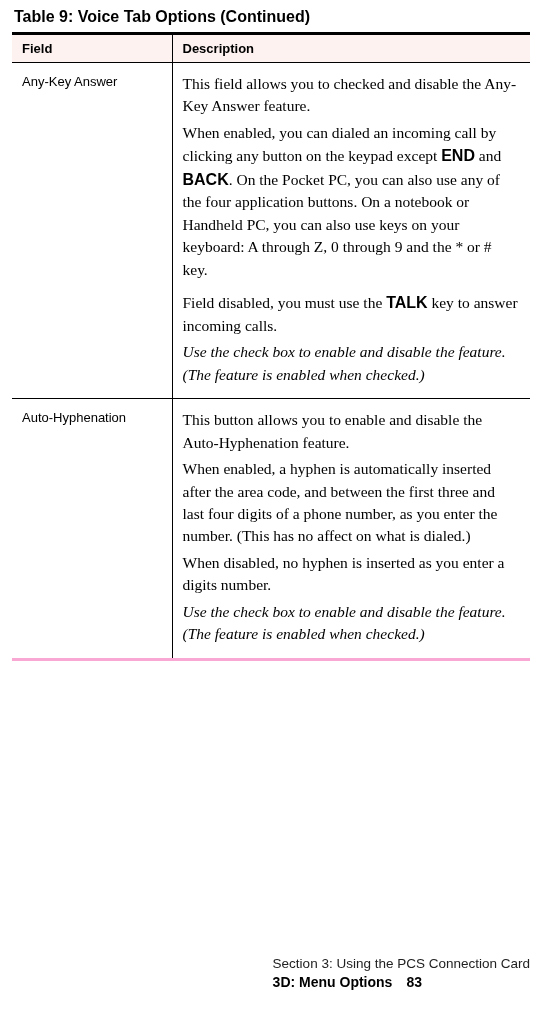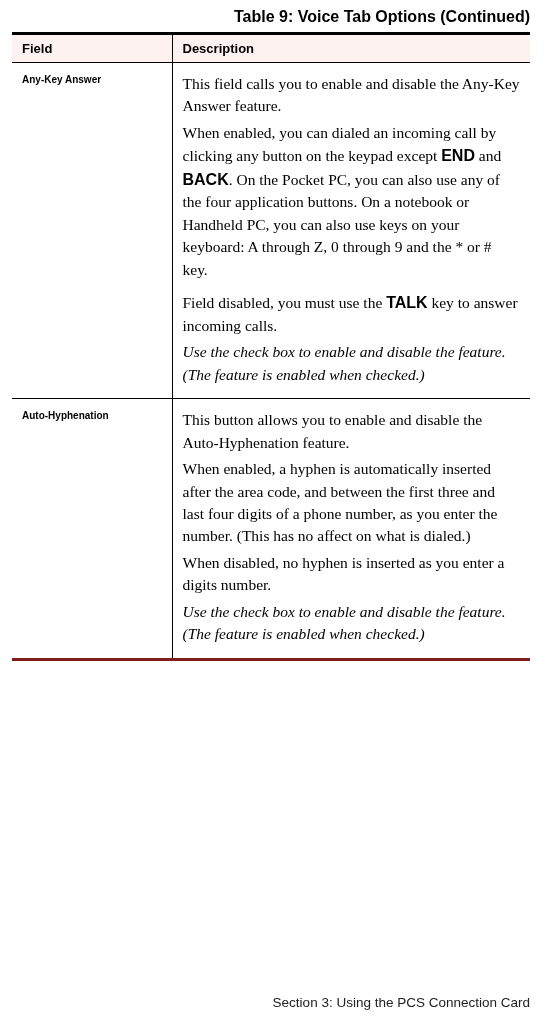--- a/index.html
+++ b/index.html
@@ -8,61 +8,60 @@
     font-family: Georgia, 'Times New Roman', serif;
     color: #000;
     position: relative;
     padding: 8px 30px 0 12px;
   }
   .table-title {
     font-family: Arial, Helvetica, sans-serif;
     font-weight: bold;
     font-size: 16px;
     margin: 0 0 6px 2px;
-    text-align: right;
   }
   table {
     border-collapse: collapse;
     width: 100%;
     border-top: 3px solid #000;
-    border-bottom: 3px solid #7f1d1d;
+    border-bottom: 3px solid #f9a8d4;
   }
   th {
     background: #fdf2ef;
     font-family: Arial, Helvetica, sans-serif;
     font-weight: bold;
     font-size: 13px;
     text-align: left;
     padding: 6px 10px;
     vertical-align: middle;
   }
   td {
     font-size: 15.5px;
     line-height: 1.45;
     padding: 10px 10px 12px 10px;
     vertical-align: top;
   }
   th.col-field { width: 160px; border-right: 1px solid #000; }
   th.col-desc  { }
   td.col-field {
     font-family: Arial, Helvetica, sans-serif;
-    font-weight: bold;
-    font-size: 10px;
+    font-weight: normal;
+    font-size: 13px;
     border-right: 1px solid #000;
     vertical-align: top;
   }
   tr.sep td { border-top: 1px solid #000; }
   thead tr th { border-bottom: 1px solid #000; }
   .desc p { margin-bottom: 4px; }
   .desc p:last-child { margin-bottom: 0; font-style: italic; }
   .kw { font-family: Arial, Helvetica, sans-serif; font-weight: bold; font-size: 16px; }
   .extra-gap { margin-top: 10px; }
   .footer {
     position: absolute;
-    bottom: 18px;
+    bottom: 38px;
     right: 30px;
     text-align: left;
     line-height: 1.4;
   }
   .footer .sec {
     font-family: Arial, Helvetica, sans-serif;
     font-size: 13.5px;
     color: #222;
   }
   .footer .breadcrumb {
@@ -81,21 +80,21 @@
   <thead>
     <tr>
       <th class="col-field">Field</th>
       <th class="col-desc">Description</th>
     </tr>
   </thead>
   <tbody>
     <tr>
       <td class="col-field">Any-Key Answer</td>
       <td class="desc">
-        <p>This field calls you to enable and disable the Any-Key Answer feature.</p>
+        <p>This field allows you to checked and disable the Any-Key Answer feature.</p>
         <p>
           <span>When enabled, you can dialed an incoming call by clicking any button on the keypad except </span><span class="kw">END</span><span> and </span><span class="kw">BACK</span><span>. On the Pocket PC, you can also use any of the four application buttons. On a notebook or Handheld PC, you can also use keys on your keyboard: A through Z, 0 through 9 and the * or # key.</span>
         </p>
         <p class="extra-gap">
           <span>Field disabled, you must use the </span><span class="kw">TALK</span><span> key to answer incoming calls.</span>
         </p>
         <p>Use the check box to enable and disable the feature. (The feature is enabled when checked.)</p>
       </td>
     </tr>
     <tr class="sep">
@@ -105,13 +104,16 @@
         <p>When enabled, a hyphen is automatically inserted after the area code, and between the first three and last four digits of a phone number, as you enter the number. (This has no affect on what is dialed.)</p>
         <p>When disabled, no hyphen is inserted as you enter a digits number.</p>
         <p>Use the check box to enable and disable the feature. (The feature is enabled when checked.)</p>
       </td>
     </tr>
   </tbody>
 </table>
 
 <div class="footer">
   <div class="sec">Section 3: Using the PCS Connection Card</div>
+  <div class="breadcrumb">
+    <span>3D: Menu Options</span><span class="pagenum">83</span>
+  </div>
 </div>
 
 </body></html>

